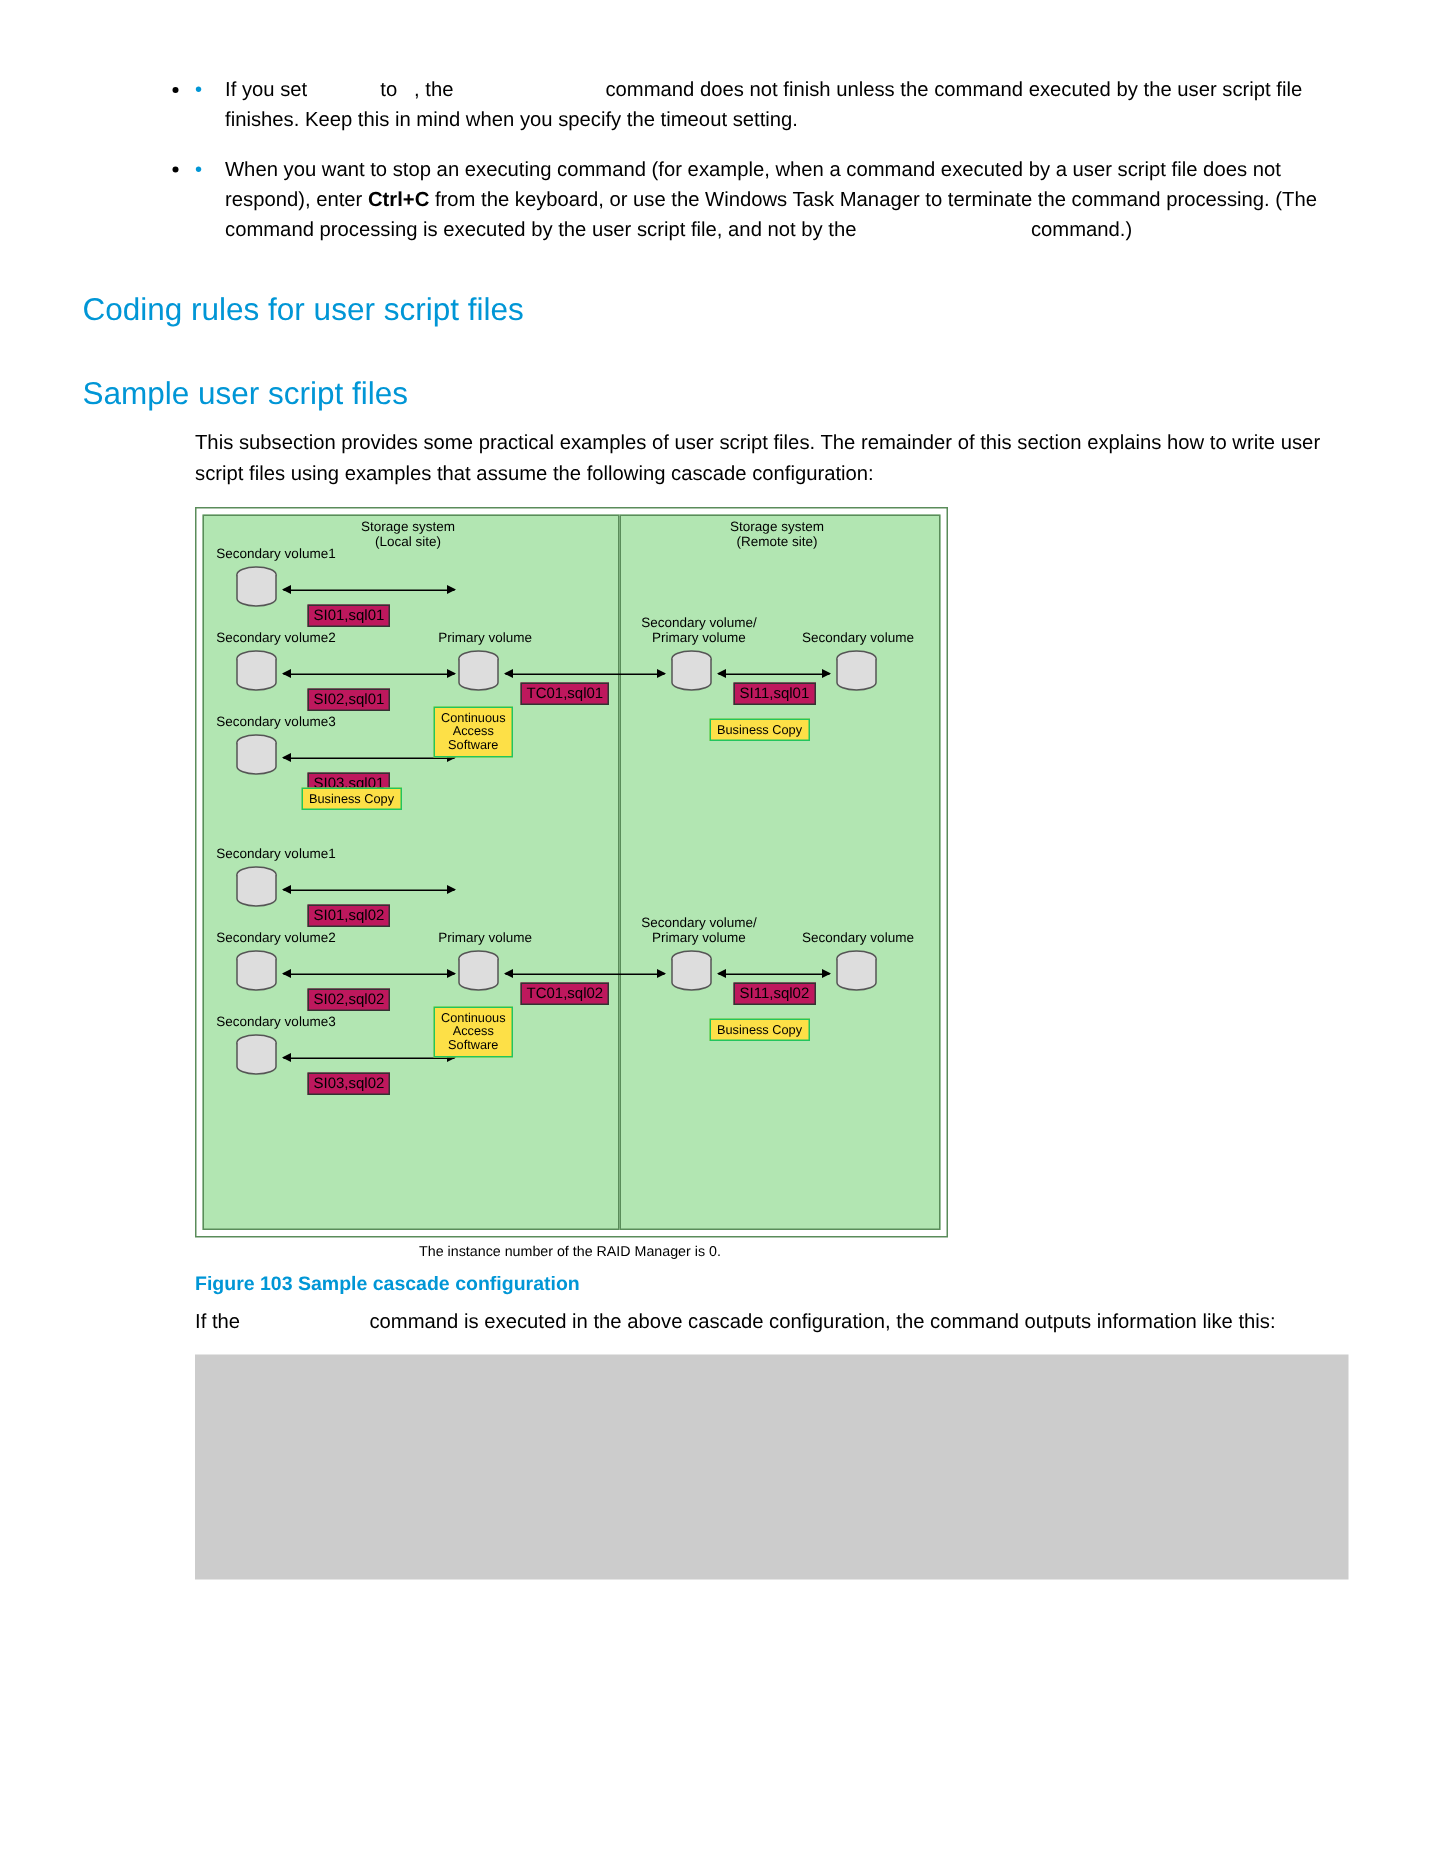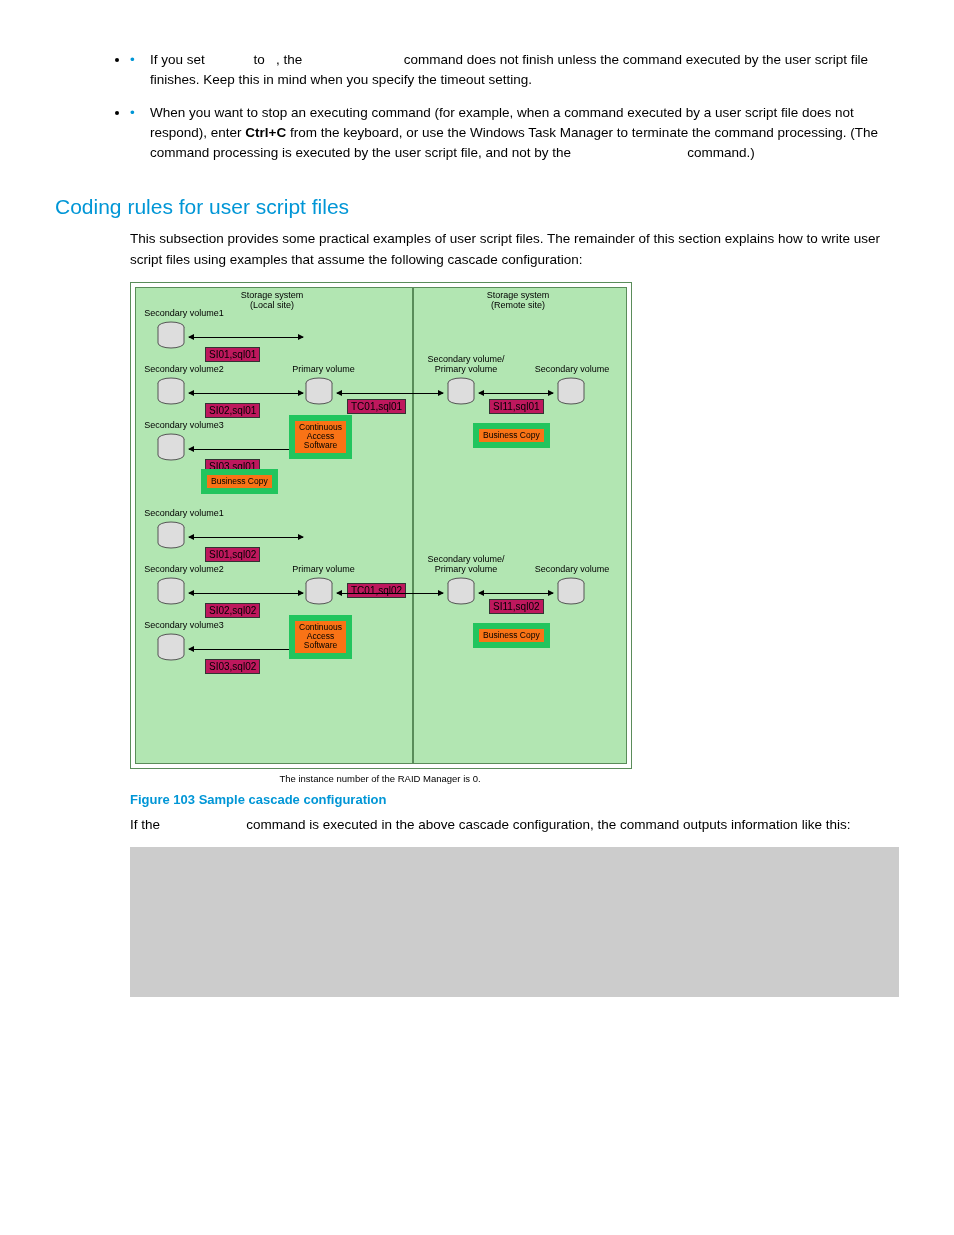--- a/index.html
+++ b/index.html
@@ -106,22 +106,22 @@
     position: absolute;
     background: #be185d;
     border: 1px solid #333;
     font-size: 10px;
     padding: 1px 3px;
     white-space: nowrap;
     margin-top: 18px;
   }
   .plainbox {
     position: absolute;
-    background: #f97316;
-    border: 6px solid #22c55e;
+    background: #fde047;
+    border: 1px solid #22c55e;
     font-size: 8.5px;
     padding: 2px 4px;
     text-align: center;
     line-height: 1.1;
   }
   .arrow-h {
     position: absolute;
     height: 1px;
     background: #000;
   }
@@ -151,20 +151,21 @@
     <li class="bullet-item">
       <span>If you set </span><span style="white-space:pre">            </span><span>to </span><span style="white-space:pre">  </span><span>, the </span><span style="white-space:pre">                          </span><span>command does not finish unless the command executed by the user script file finishes. Keep this in mind when you specify the timeout setting.</span>
     </li>
     <li class="bullet-item">
       <span>When you want to stop an executing command (for example, when a command executed by a user script file does not respond), enter </span><b>Ctrl+C</b><span> from the keyboard, or use the Windows Task Manager to terminate the command processing. (The command processing is executed by the user script file, and not by the </span><span style="white-space:pre">                              </span><span>command.)</span>
     </li>
   </ul>
 
   <h2>Coding rules for user script files</h2>
 
+  <h2>Sample user script files</h2>
   <p class="body-para">This subsection provides some practical examples of user script files. The remainder of this section explains how to write user script files using examples that assume the following cascade configuration:</p>
 
   <div class="diagram-wrap">
     <div class="diagram">
       <div class="site-box site-left"></div>
       <div class="site-box site-right"></div>
 
       <div class="lbl" style="left:96px; top:8px; width:90px; white-space:pre;">Storage system
 (Local site)</div>
       <div class="lbl" style="left:342px; top:8px; width:90px; white-space:pre;">Storage system
@@ -264,21 +265,21 @@
             <ellipse cx="16" cy="6" rx="13" ry="5" fill="#ddd" stroke="#555"></ellipse>
             <path d="M3 6 v16 a13 5 0 0 0 26 0 V6" fill="#ddd" stroke="#555"></path>
           </svg></div>
 
       <div class="lbl" style="left:396px; top:282px; width:90px;">Secondary volume</div>
       <div class="cyl" style="left:424px; top:294px;"><svg viewBox="0 0 32 32">
             <ellipse cx="16" cy="6" rx="13" ry="5" fill="#ddd" stroke="#555"></ellipse>
             <path d="M3 6 v16 a13 5 0 0 0 26 0 V6" fill="#ddd" stroke="#555"></path>
           </svg></div>
 
-      <div class="tagbox" style="left:216px; top:282px;">TC01,sql02</div>
+      <div class="tagbox" style="left:216px; top:298px;">TC01,sql02</div>
       <div class="tagbox" style="left:358px; top:298px;">SI11,sql02</div>
 
       <div class="arrow-h" style="left:206px; top:310px; width:106px;"></div>
       <div class="arrow-h" style="left:348px; top:310px; width:74px;"></div>
 
       <div class="plainbox" style="left:158px; top:332px; white-space:pre;">Continuous
 Access
 Software</div>
       <div class="plainbox" style="left:342px; top:340px;">Business Copy</div>
 

